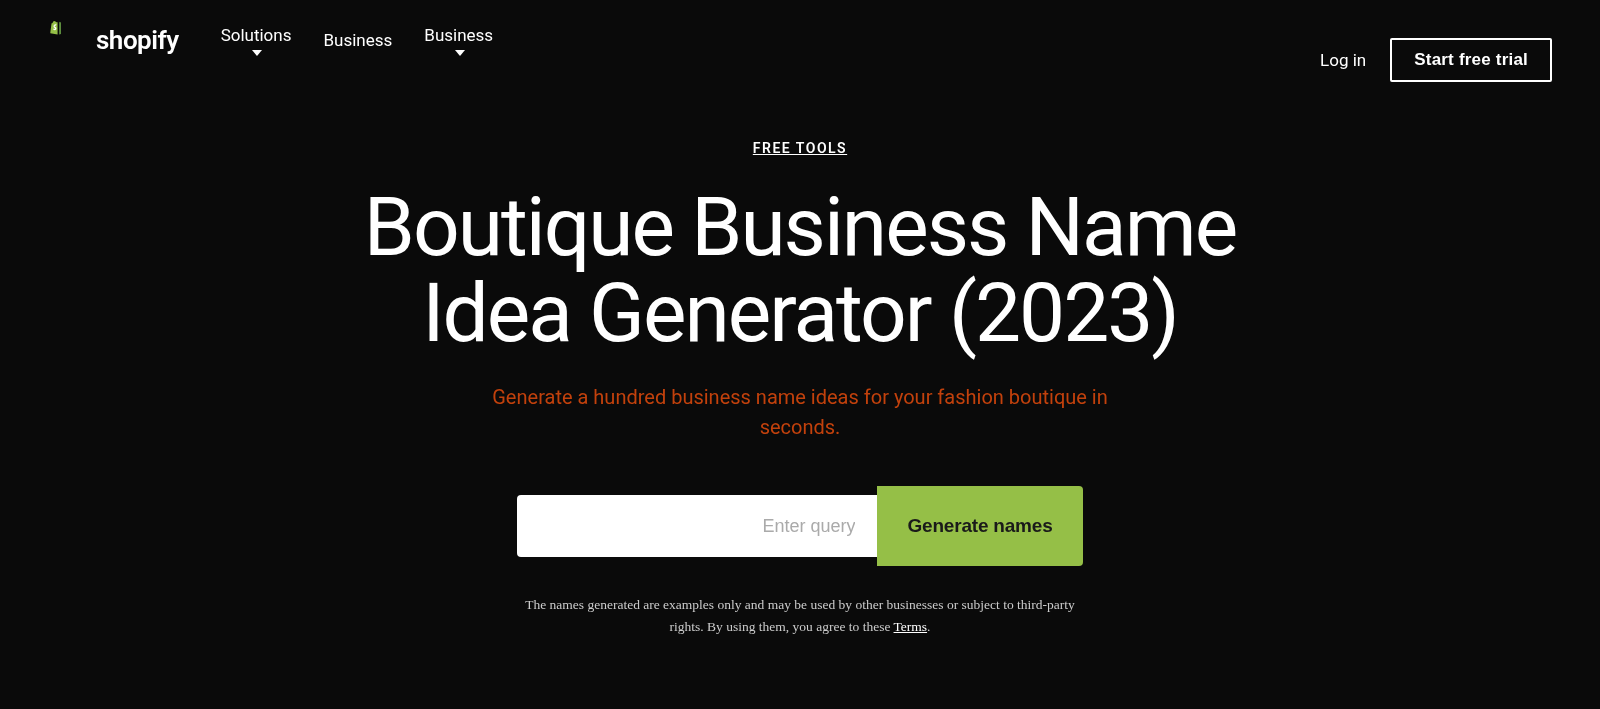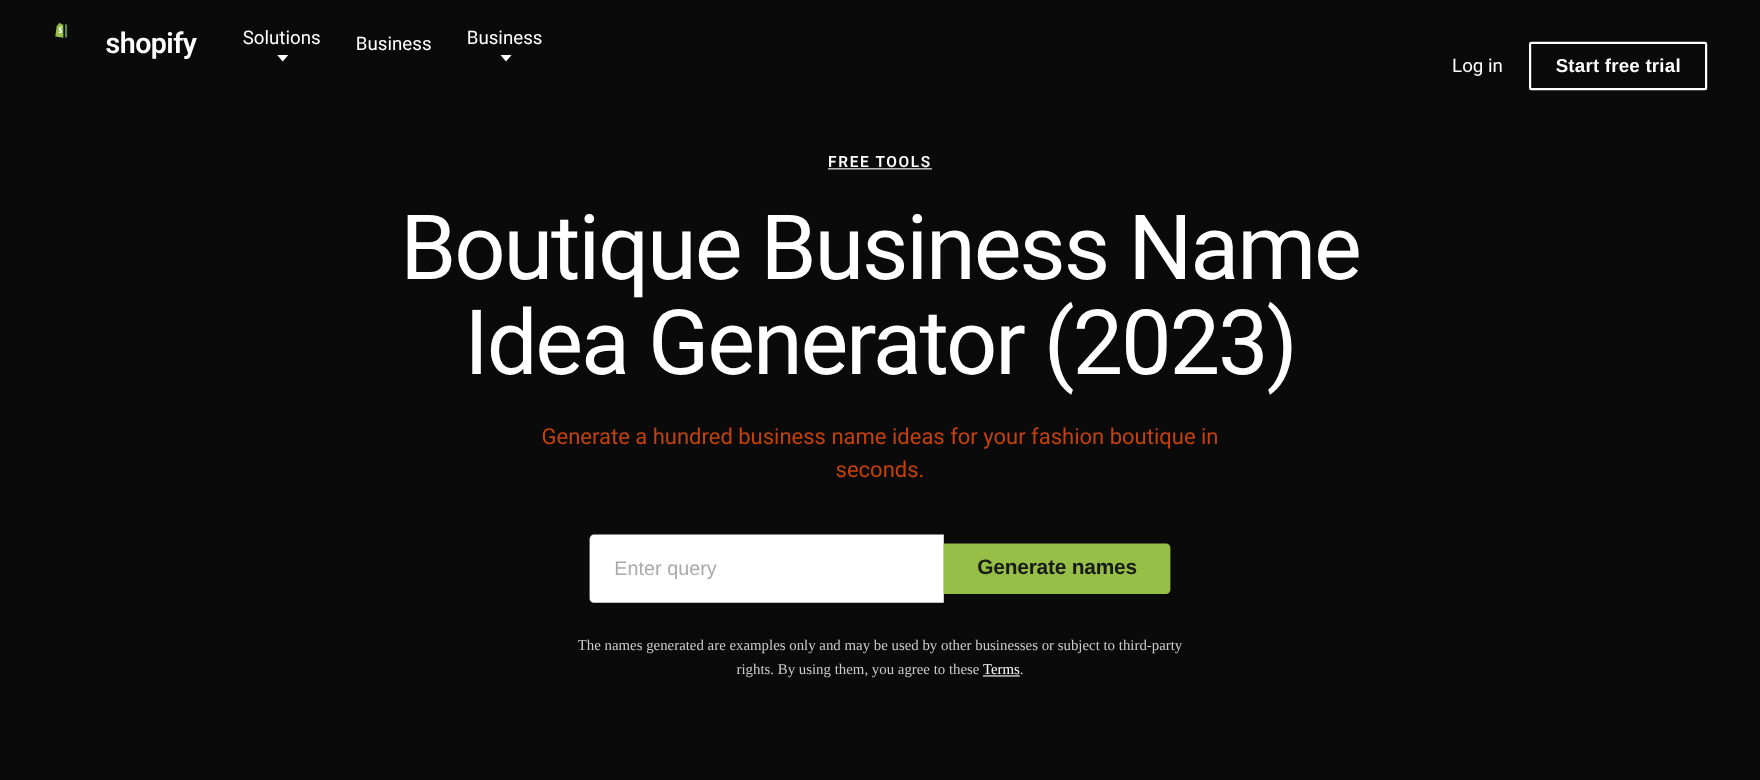--- a/index.html
+++ b/index.html
@@ -143,35 +143,36 @@
 
     
     .search-row {
       display: flex;
       align-items: center;
       gap: 0;
       margin-bottom: 28px;
     }
 
     .query-input {
-      width: 322px;
+      width: 360px;
       height: 62px;
       padding: 0 22px;
       font-size: 18px;
       border: none;
       border-radius: 4px 0 0 4px;
       outline: none;
       color: #333;
       background: #ffffff;
+      text-align: right;
     }
 
     .query-input::placeholder { color: #aaaaaa; }
 
     .generate-btn {
-      height: 46px;
+      height: 80px;
       padding: 0 30px;
       background: #95bf47;
       color: #1a1a1a;
       border: none;
       font-size: 19px;
       font-weight: 700;
       cursor: pointer;
       border-radius: 0 4px 4px 0;
       letter-spacing: -0.2px;
       white-space: nowrap;

